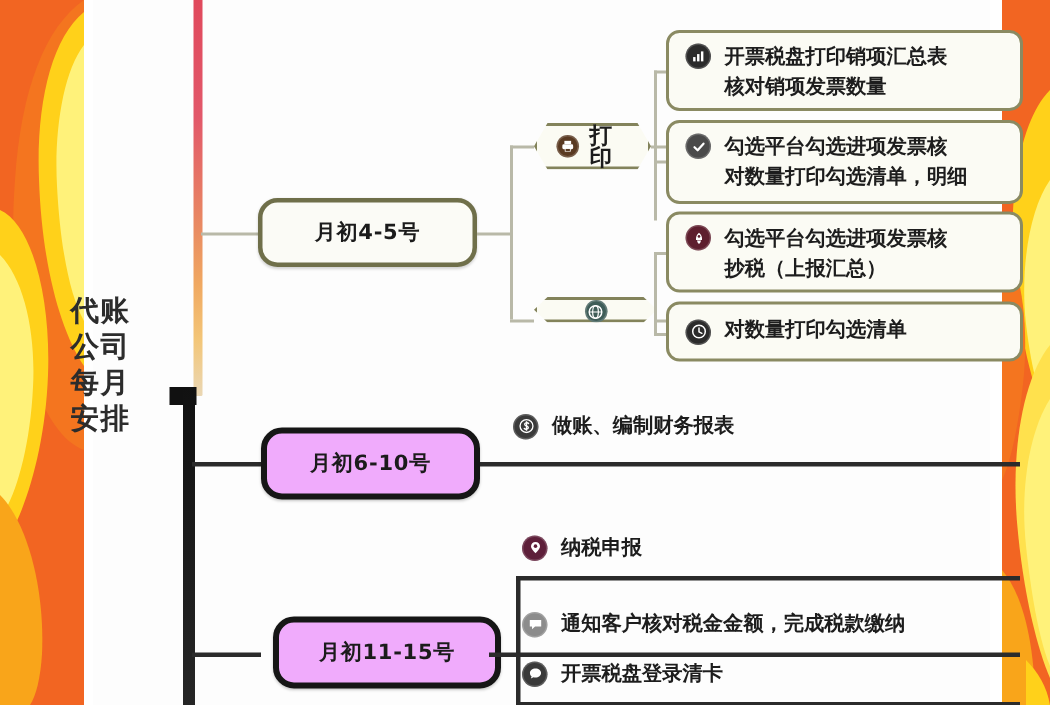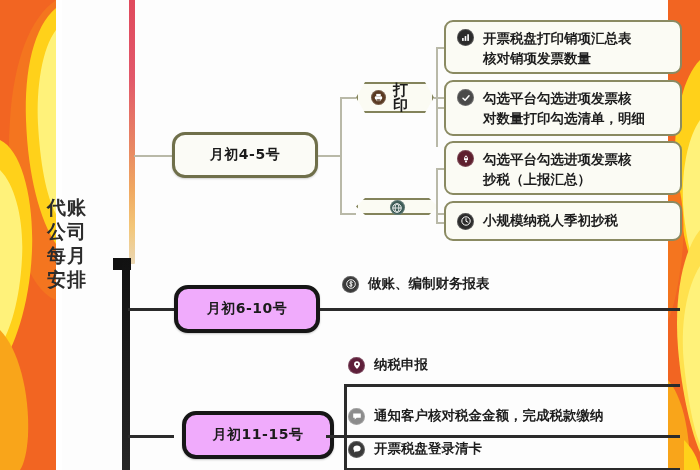--- a/index.html
+++ b/index.html
@@ -301,21 +301,21 @@
     </span>
   </div>
 
   <div class="leafcard" style="left:444px; top:201px; width:238px; height:40px; align-items:center;">
     <span class="cicon" style="background:#2b2b2b;">
       <svg width="10" height="10" viewBox="0 0 10 10">
           <circle cx="5" cy="5" r="4.2" fill="none" stroke="#fff" stroke-width="1"></circle>
           <path d="M5 2.6 L5 5.2 L6.9 6.2" fill="none" stroke="#fff" stroke-width="1" stroke-linecap="round"></path>
         </svg>
     </span>
-    <span class="txt"><span>小规模纳税人季初抄税</span></span>
+    <span class="txt"><span>对数量打印勾选清单</span></span>
   </div>
 
   <div class="conn h dark" style="left:128px; top:308px; width:46px;"></div>
 
   <div class="lvl1 black" style="left:174px; top:285px; width:146px; height:48px;">
     <span>月初6-10号</span>
   </div>
 
   <div class="conn h dark" style="left:320px; top:308px; width:360px;"></div>
 

